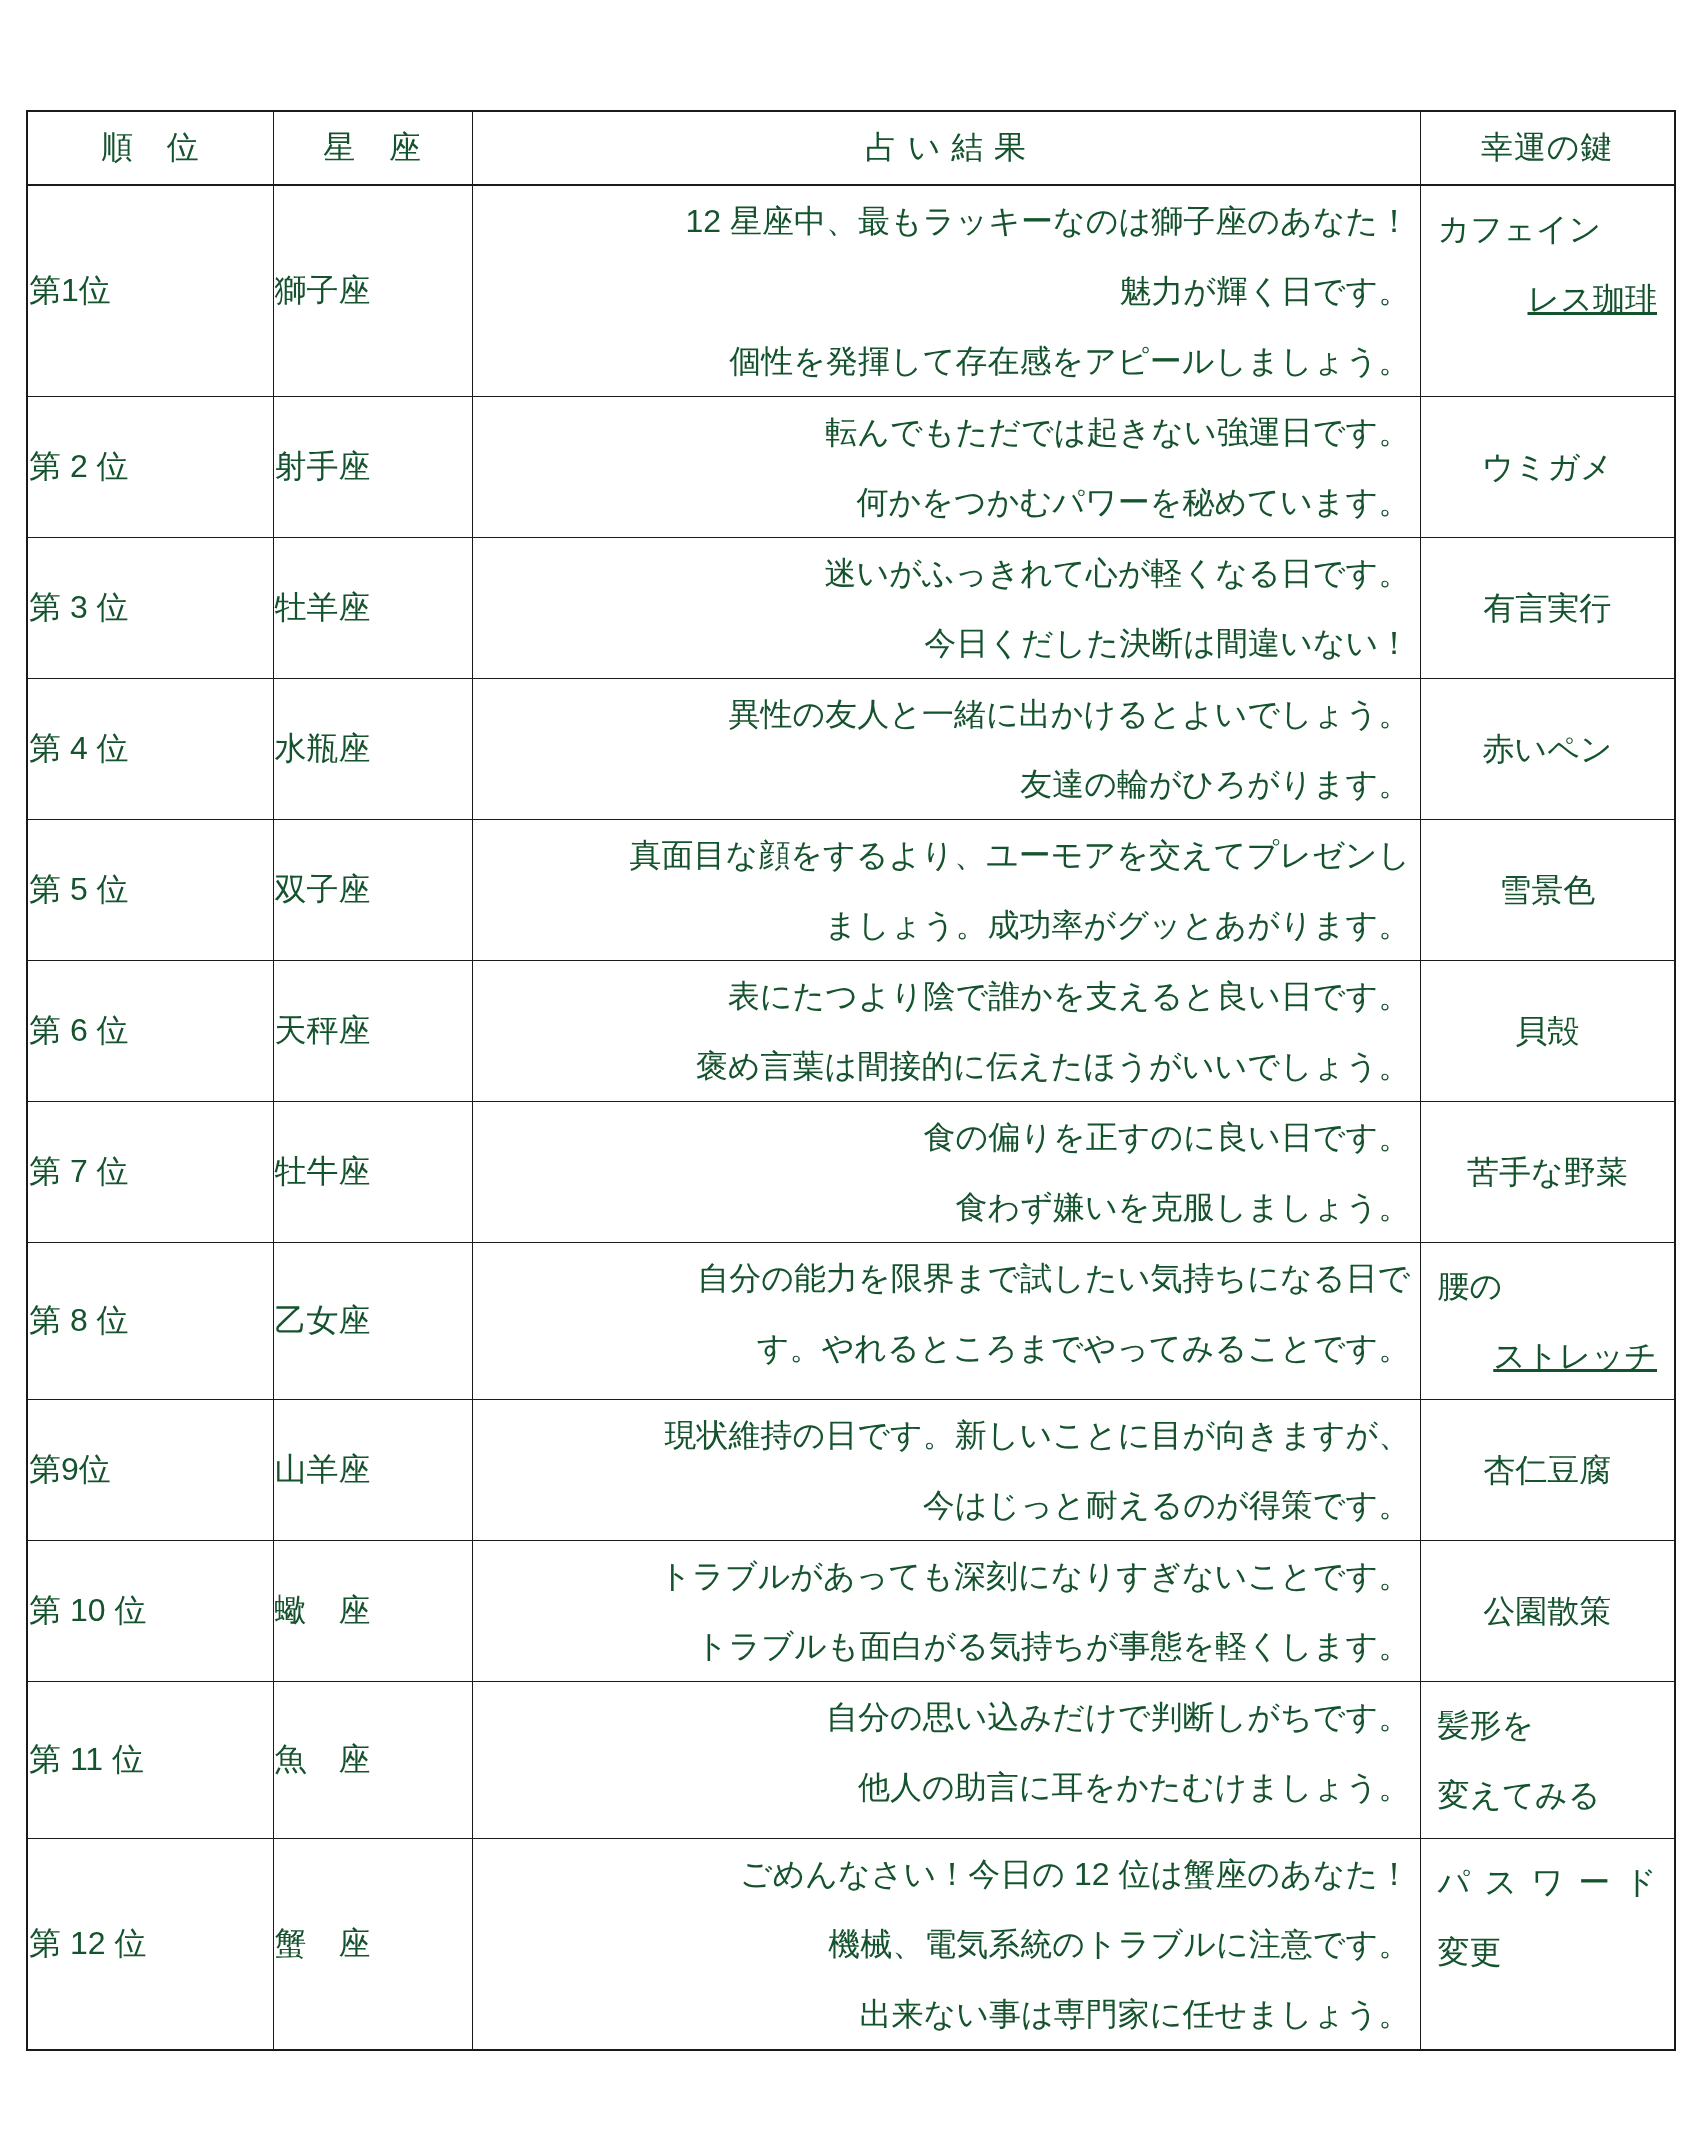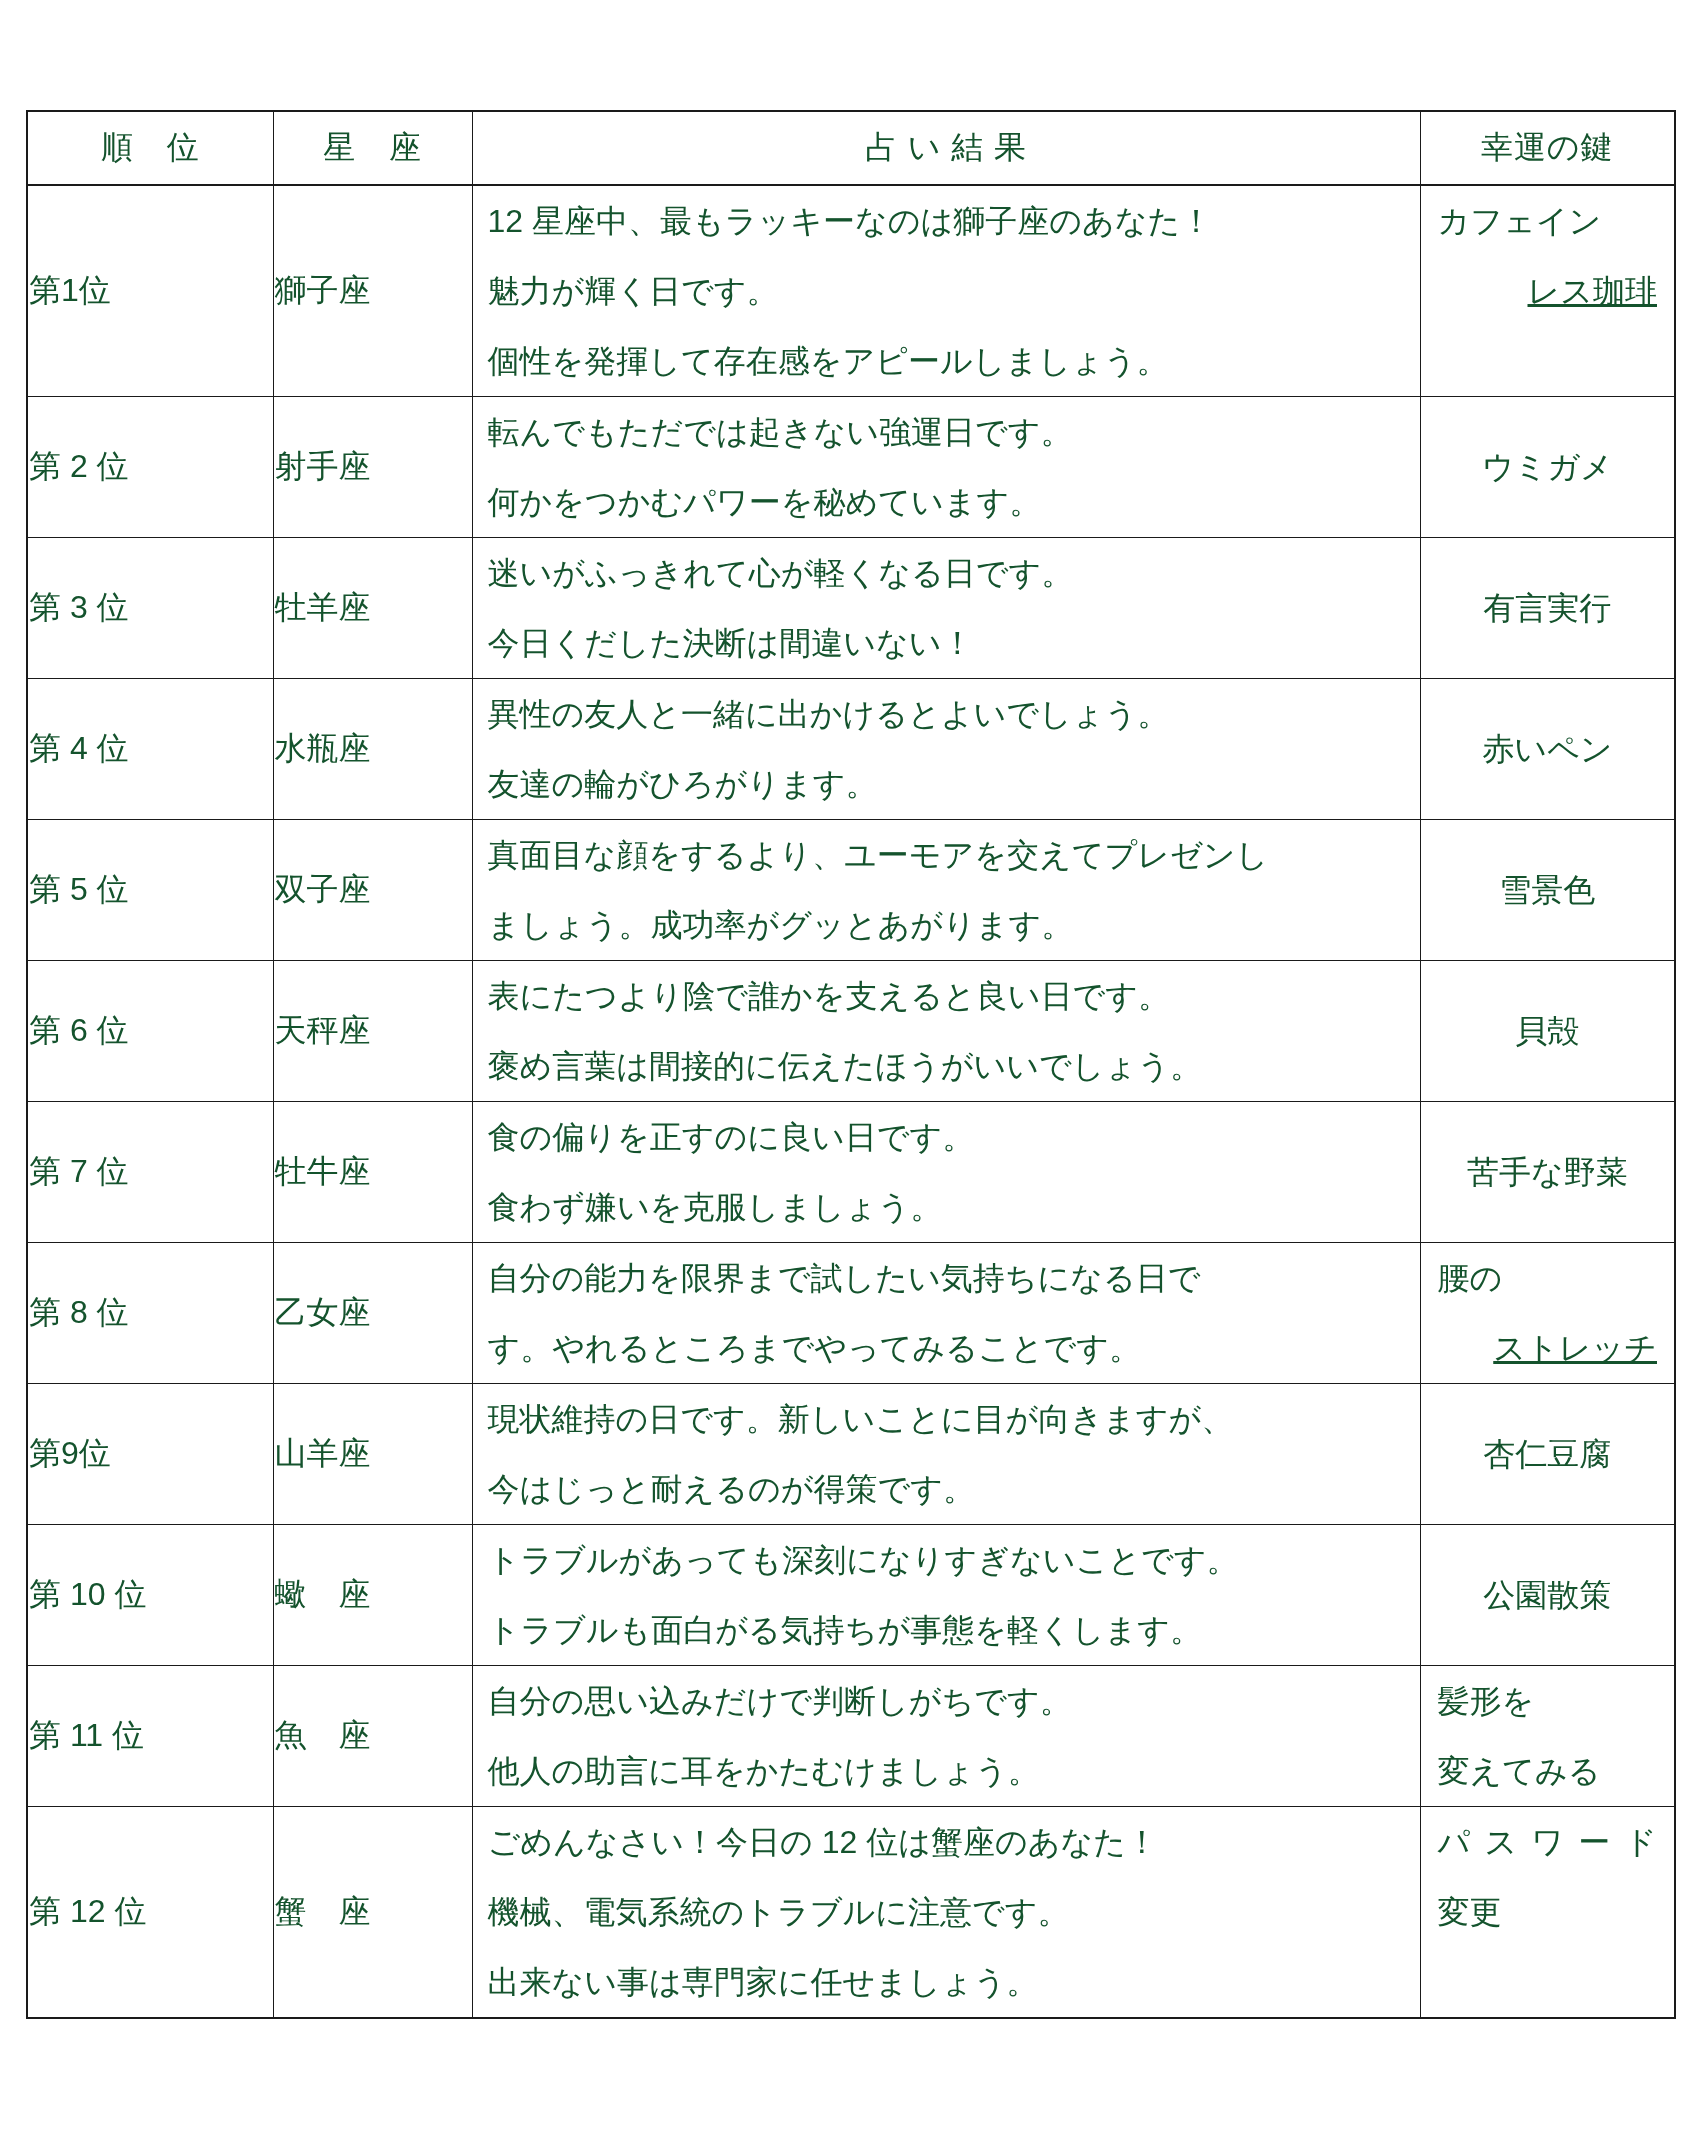--- a/index.html
+++ b/index.html
@@ -49,29 +49,30 @@
     text-align: left;
     vertical-align: middle;
   }
   td.fortune {
     vertical-align: top;
     padding: 0 9.3px 0 15px;
     text-align: left;
   }
   td.lucky {
     vertical-align: middle;
-    padding: 0 17px;
+    padding: 8px 17px;
     margin-top: 40px;
   }
   td.lucky.top {
     vertical-align: top;
   }
   .fline, .lline {
     line-height: 70px;
     white-space: nowrap;
+    text-align: right;
   }
   .align-left    { text-align: left; }
   .align-right   { text-align: right; text-decoration: underline; }
   .align-center  { text-align: center; }
   .align-justify { text-align: justify; text-align-last: justify; }
 </style>
 </head>
 <body>
 
 <div class="page">

